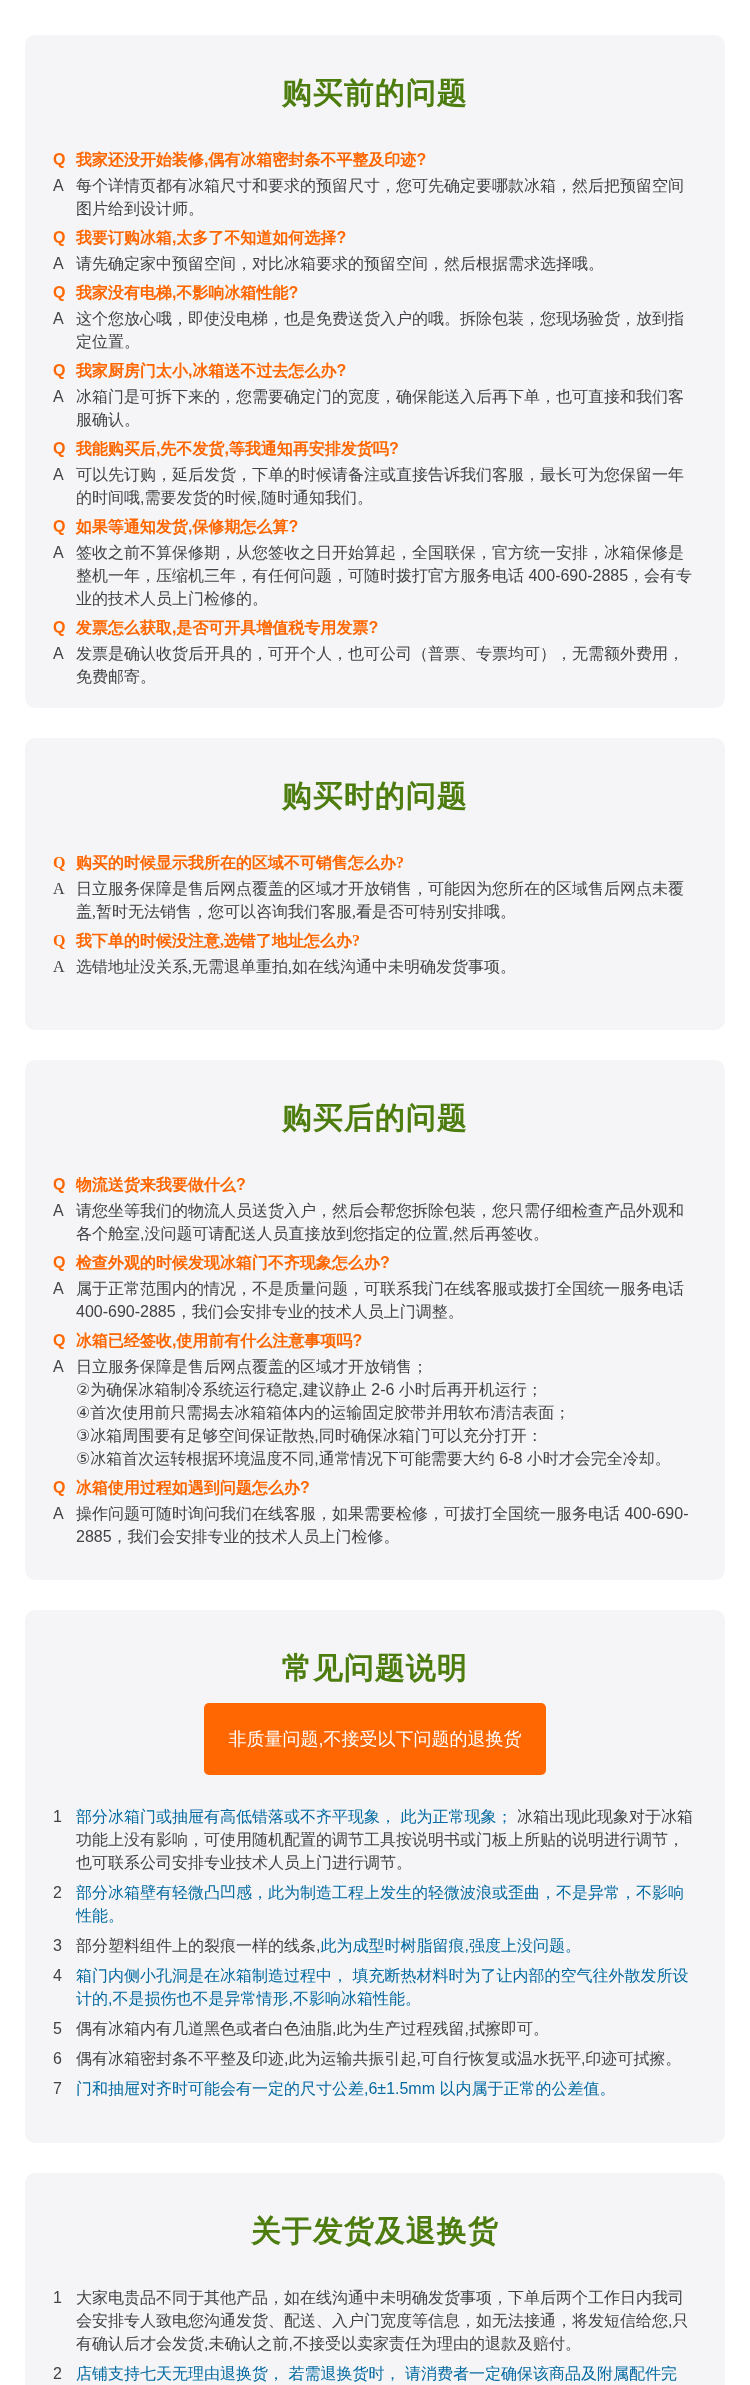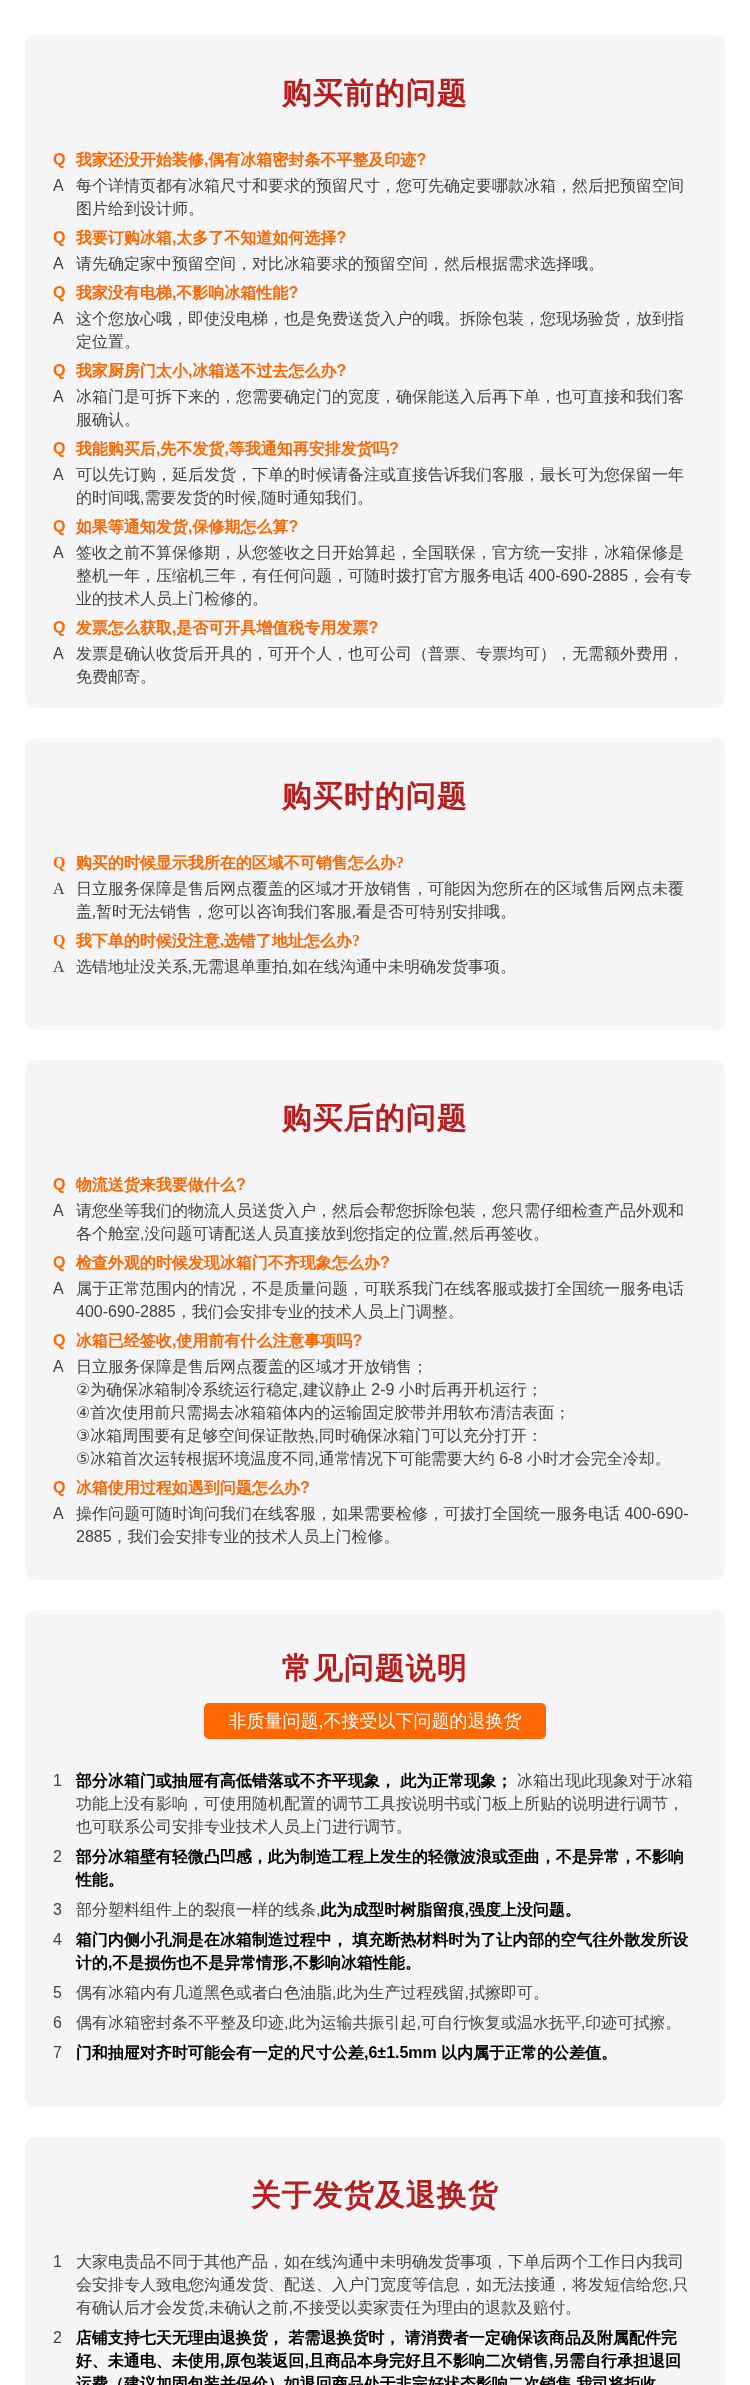--- a/index.html
+++ b/index.html
@@ -12,21 +12,21 @@
   .page{padding-top:35px;padding-bottom:28px;}
   .card{
     background:#f5f5f7;
     border-radius:10px;
     margin:0 25px 30px 25px;
     padding:0 28px 26px 28px;
   }
   .card-title{
     font-size:30px;
     font-weight:bold;
-    color:#b91c1c;
+    color:#4d7c0f;
     text-align:center;
     padding-top:38px;
     margin:0 0 34px 0;
     letter-spacing:1px;
   }
   .card-title.tight{margin-bottom:14px;}
   .qa{margin-bottom:6px;}
   .q-line{
     display:flex;
     color:#ff6702;
@@ -43,32 +43,32 @@
   }
   .mk{flex:0 0 23px;}
   .q-text,.a-text{flex:1;}
   .badge-wrap{text-align:center;margin:0 0 30px 0;}
   .badge{
     display:inline-block;
     background:#ff6702;
     color:#ffffff;
     font-size:18px;
     line-height:18px;
-    padding:9px 24px;
+    padding:27px 24px;
     border-radius:5px;
   }
   .li{
     display:flex;
     font-size:16px;
     line-height:23px;
     margin-bottom:7px;
     color:#404245;
   }
   .li-text{flex:1;}
-  .orange{color:#000000;font-weight:bold;}
+  .orange{color:#0369a1;font-weight:normal;}
   .dark{color:#404245;font-weight:normal;}
   .pad-sm{padding-bottom:14px;}
   .pad-lg{padding-bottom:46px;font-family:Liberation Serif, serif;}
   .pad-md{padding-bottom:36px;}
 </style>
 </head>
 <body>
 
 <div class="page">
 
@@ -206,21 +206,21 @@
 
     <div class="qa">
       <div class="q-line">
         <span class="mk">Q</span>
         <span class="q-text">冰箱已经签收,使用前有什么注意事项吗?</span>
       </div>
       <div class="a-line">
         <span class="mk">A</span>
         <span class="a-text">
           <div>日立服务保障是售后网点覆盖的区域才开放销售；</div>
-          <div>②为确保冰箱制冷系统运行稳定,建议静止 2-9 小时后再开机运行；</div>
+          <div>②为确保冰箱制冷系统运行稳定,建议静止 2-6 小时后再开机运行；</div>
           <div>④首次使用前只需揭去冰箱箱体内的运输固定胶带并用软布清洁表面；</div>
           <div>③冰箱周围要有足够空间保证散热,同时确保冰箱门可以充分打开：</div>
           <div>⑤冰箱首次运转根据环境温度不同,通常情况下可能需要大约 6-8 小时才会完全冷却。</div>
         </span>
       </div>
     </div>
 
     <div class="qa">
       <div class="q-line">
         <span class="mk">Q</span>

